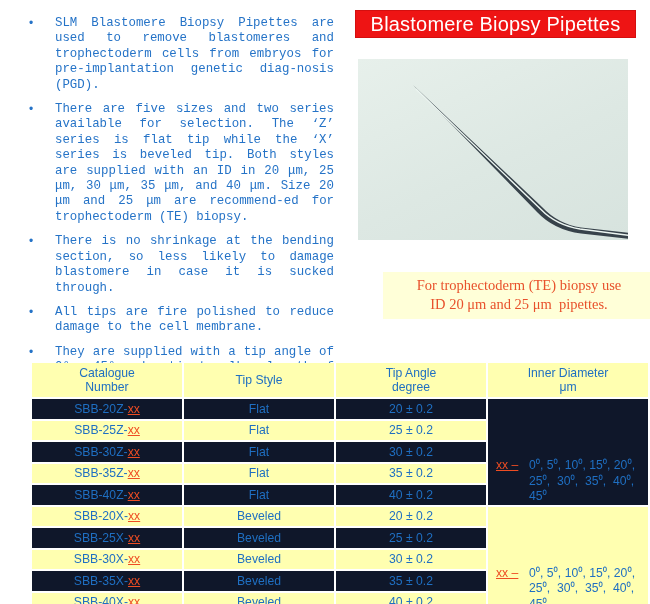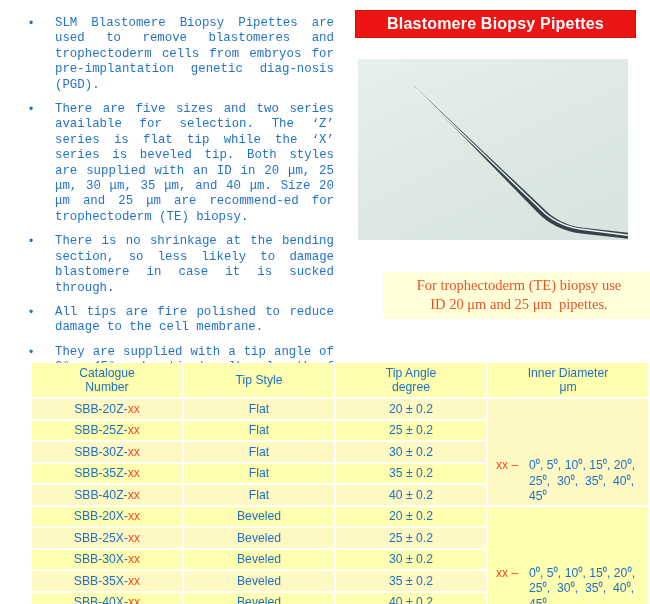--- a/index.html
+++ b/index.html
@@ -20,21 +20,21 @@
     text-align:justify;
     font-family:Liberation Mono, monospace;
   }
 
   
   .banner {
     position:absolute; left:355px; top:10px; width:281px; height:28px;
     background:#ee1414; border:1px solid #d40f0f; box-sizing:border-box;
     display:flex; align-items:center; justify-content:center;
   }
-  .banner span { color:#ffffff; font-weight:bold; font-size:16px; letter-spacing:0.2px; }
+  .banner span { color:#ffffff; font-weight:normal; font-size:20px; letter-spacing:0.2px; }
 
   
   .photo {
     position:absolute; left:358px; top:59px; width:270px; height:181px;
     background:linear-gradient(155deg,#e7f0eb 0%, #dde8e3 55%, #d7e3de 100%);
   }
   .photo svg { display:block; width:270px; height:181px; }
 
   
   .note {
@@ -48,23 +48,23 @@
   .ptable {
     position:absolute; left:32px; top:343px; width:616px;
     display:grid; grid-template-columns:150px 150px 150px 1fr;
     grid-template-rows:34px repeat(10,19.5px); gap:2px; background:#ffffff;margin-top:20px;
   }
   .cell {
     display:flex; align-items:center; justify-content:center;
     font-size:12.2px; color:#1f6fc2;
   }
   .yellow { background:#ffffb0; }
-  .white  { background:#fef9c3; }
+  .white  { background:#0f172a; }
   .head   { white-space:pre-line; text-align:center; line-height:14.5px; }
-  .xx     { color:#ee4d23; }
+  .xx     { color:#ee4d23;text-decoration:underline; }
   .angle  { justify-content:flex-start; padding-left:8px; box-sizing:border-box;align-items:flex-end; }
   .angle-inner { position:relative; padding-left:33px; line-height:15.5px; font-size:12.2px; }
   .angle-inner .xx { position:absolute; left:0; top:0; }
   .angle-inner .vals { display:block; white-space:pre; color:#1f6fc2; }
   .z-angle { grid-column:4; grid-row:2 / span 5; }
   .x-angle { grid-column:4; grid-row:7 / span 5; }
 </style>
 </head>
 <body>
 

